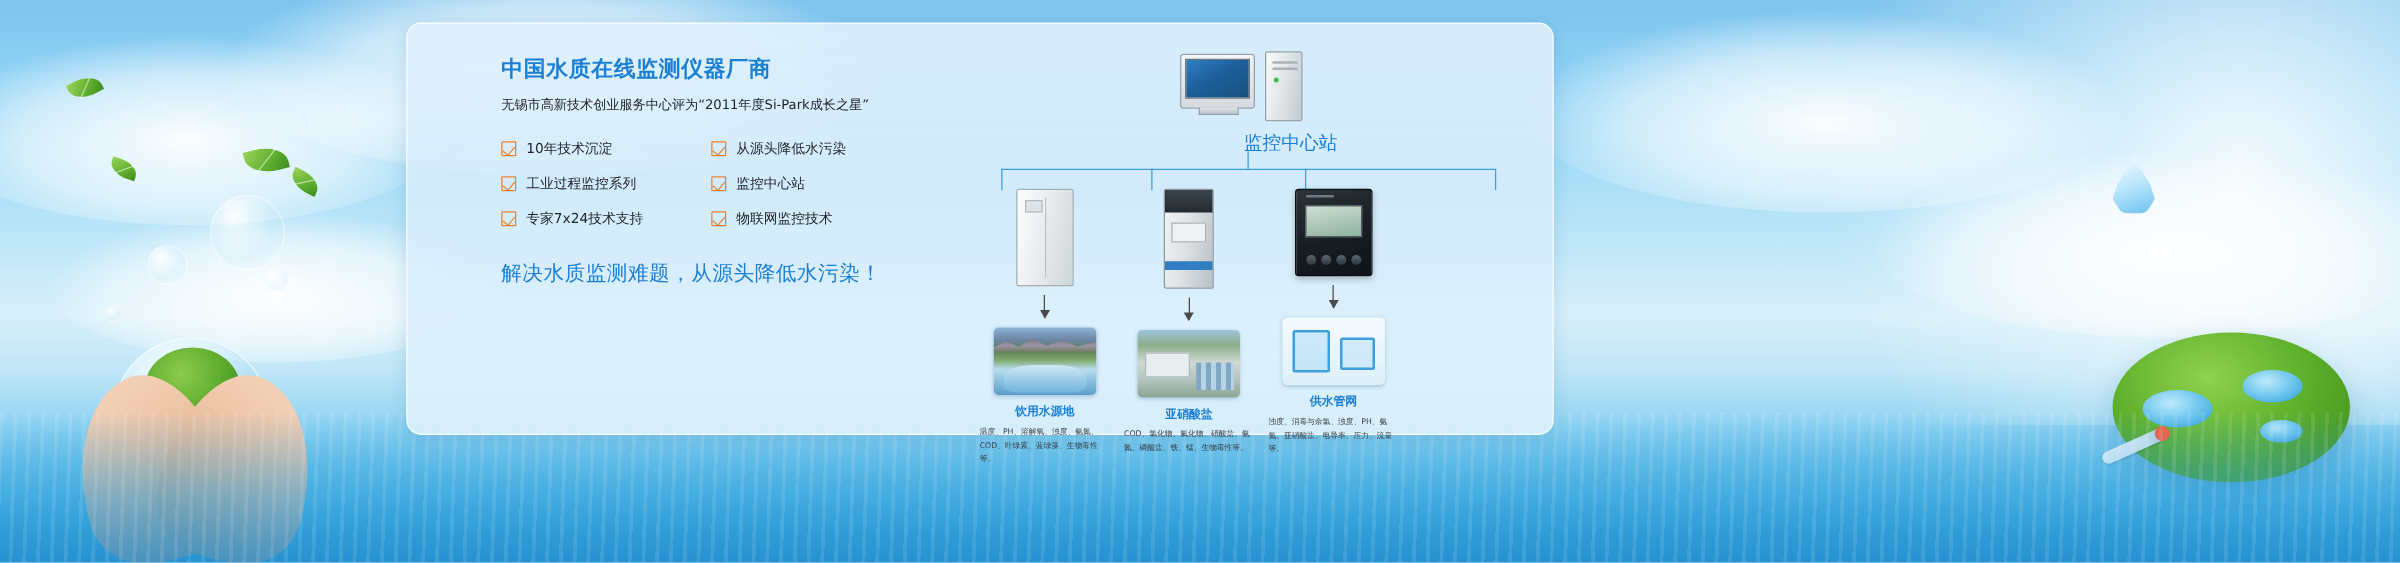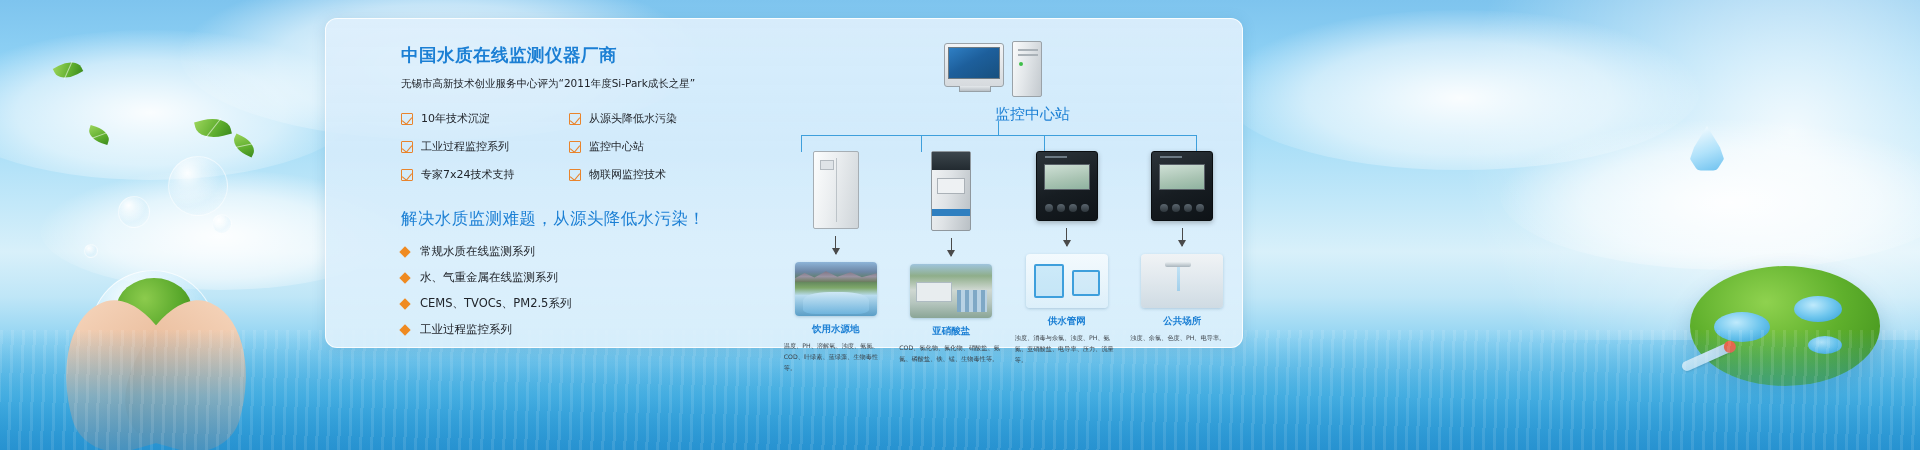--- a/index.html
+++ b/index.html
@@ -540,38 +540,20 @@
           <span class="check-label">专家7x24技术支持</span>
         </div>
         <div class="check-item">
           <span class="check-box"></span>
           <span class="check-label">物联网监控技术</span>
         </div>
       </div>
 
       <div class="headline2">解决水质监测难题，从源头降低水污染！</div>
 
-      <div class="bullet-list">
-        <div class="bullet-item">
-          <span class="diamond"></span>
-          <span class="bullet-label">常规水质在线监测系列</span>
-        </div>
-        <div class="bullet-item">
-          <span class="diamond"></span>
-          <span class="bullet-label">水、气重金属在线监测系列</span>
-        </div>
-        <div class="bullet-item">
-          <span class="diamond"></span>
-          <span class="bullet-label">CEMS、TVOCs、PM2.5系列</span>
-        </div>
-        <div class="bullet-item">
-          <span class="diamond"></span>
-          <span class="bullet-label">工业过程监控系列</span>
-        </div>
-      </div>
     </div>
 
     <div id="diagram">
 
       <div class="pc-wrap">
         <div class="monitor">
           <div class="screen"></div>
           <div class="base"></div>
         </div>
         <div class="tower">
@@ -624,34 +606,18 @@
                 <i></i>
                 <i></i>
               </span>
           </div>
           <div class="arrow-down"></div>
           <div class="photo photo-pipe"></div>
           <div class="cap-title">供水管网</div>
           <div class="cap-desc">浊度、消毒与余氯、浊度、PH、氨氮、亚硝酸盐、电导率、压力、流量等。</div>
         </div>
 
-        <div class="device-cell">
-          <div class="dev-controller">
-            <span class="brand"></span>
-            <span class="lcd"></span>
-            <span class="btn-row">
-                <i></i>
-                <i></i>
-                <i></i>
-                <i></i>
-              </span>
-          </div>
-          <div class="arrow-down"></div>
-          <div class="photo photo-tap"></div>
-          <div class="cap-title">公共场所</div>
-          <div class="cap-desc">浊度、余氯、色度、PH、电导率。</div>
-        </div>
 
       </div>
     </div>
 
   </div>
 </div>
 
 </body></html>

